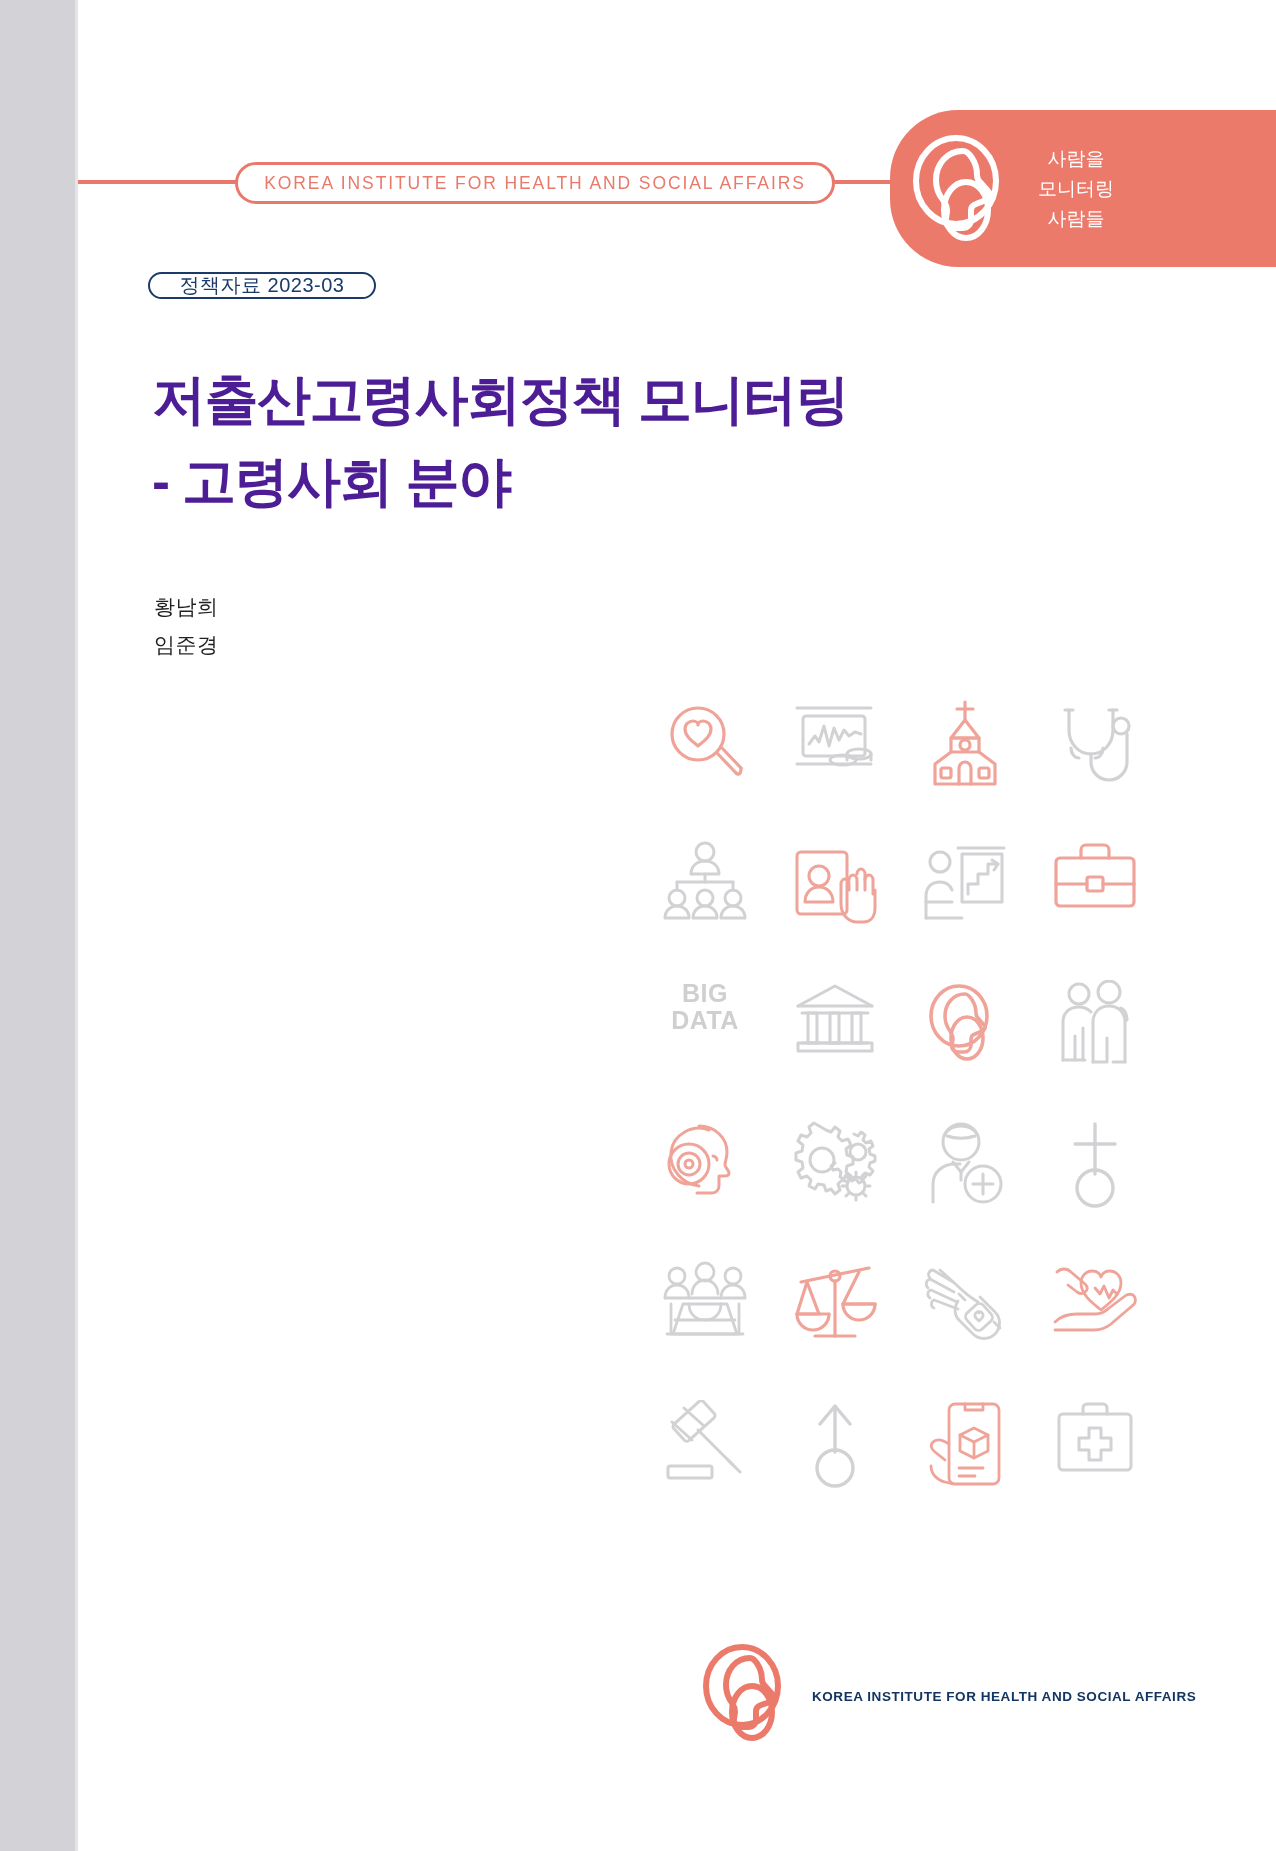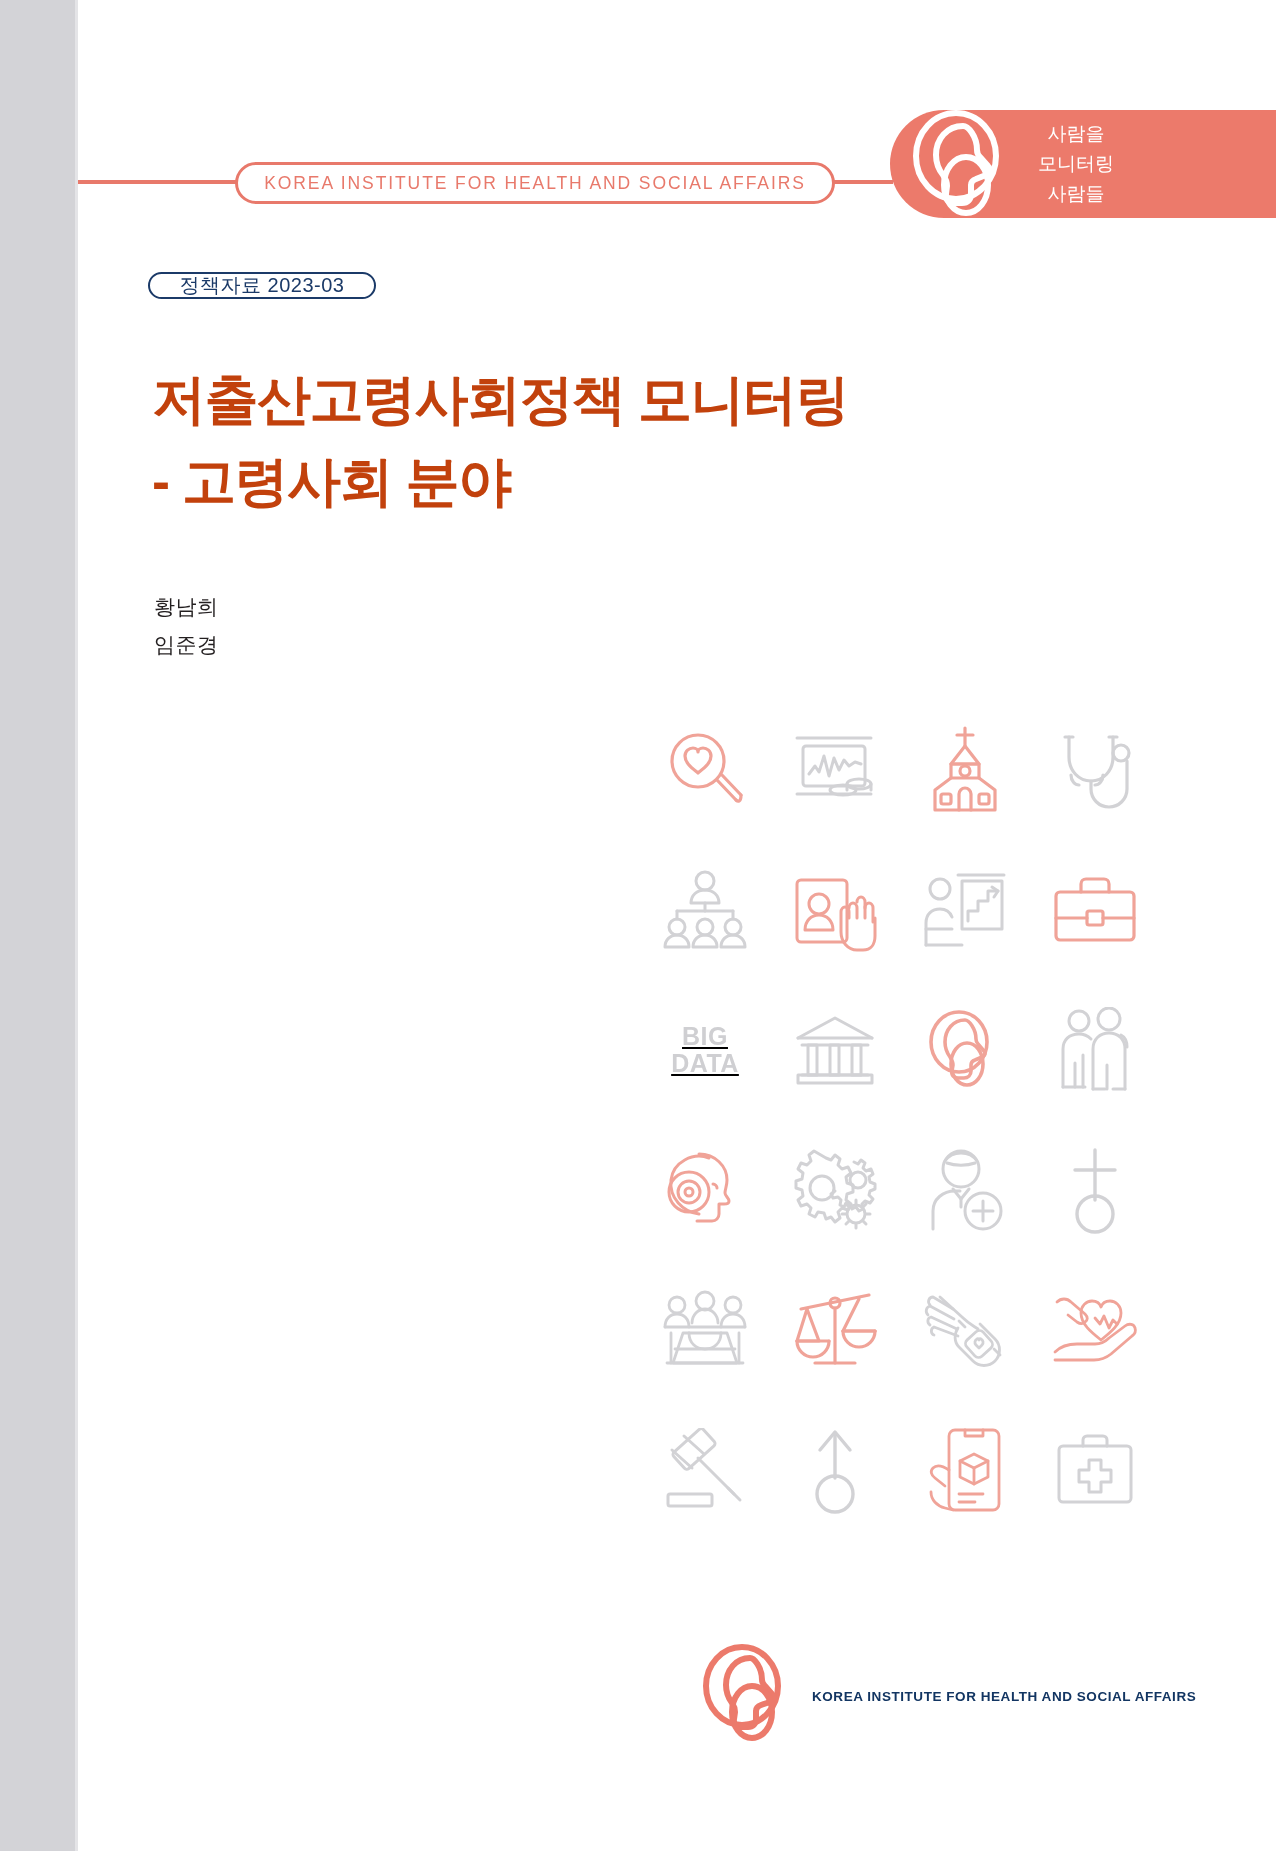--- a/index.html
+++ b/index.html
@@ -61,21 +61,21 @@
   .hdr-link {
     position: absolute;
     left: 833px; top: 180px;
     width: 60px; height: 4px;
     background: #e8796b;
   }
 
   .hdr-panel {
     position: absolute;
     left: 890px; top: 110px;
-    width: 386px; height: 108px;
+    width: 386px; height: 157px;
     background: #ec7a6b;
     border-radius: 68px 0 0 68px;
     display: flex;
     align-items: center;
   }
   .hdr-panel-logo {
     width: 106px;
     height: 120px;
     margin-left: 18px;
     flex: 0 0 auto;
@@ -107,21 +107,21 @@
     white-space: nowrap;
   }
 
   
   .title-block {
     position: absolute;
     left: 152px; top: 358px;
     width: 800px;
   }
   .title-line {
-    color: #c2410c;
+    color: #4c1d95;
     font-size: 54px;
     font-weight: 700;
     line-height: 82px;
     letter-spacing: -1.5px;
     white-space: nowrap;
   }
 
   
   .authors {
     position: absolute;
@@ -138,23 +138,21 @@
   .icon-grid {
     position: absolute;
     left: 640px; top: 700px;
     width: 520px;
     display: grid;
     grid-template-columns: repeat(4, 130px);
     grid-auto-rows: 140px;
   }
   .icon-cell {
     display: flex;
-    align-items: center;
     justify-content: center;
-    text-decoration: underline;
   }
   .icon-cell svg { display: block; }
   .bigdata-txt {
     font-size: 25px;
     font-weight: 700;
     line-height: 27px;
     text-align: center;
     color: #cfcfd2;
     letter-spacing: 0.5px;
   }

